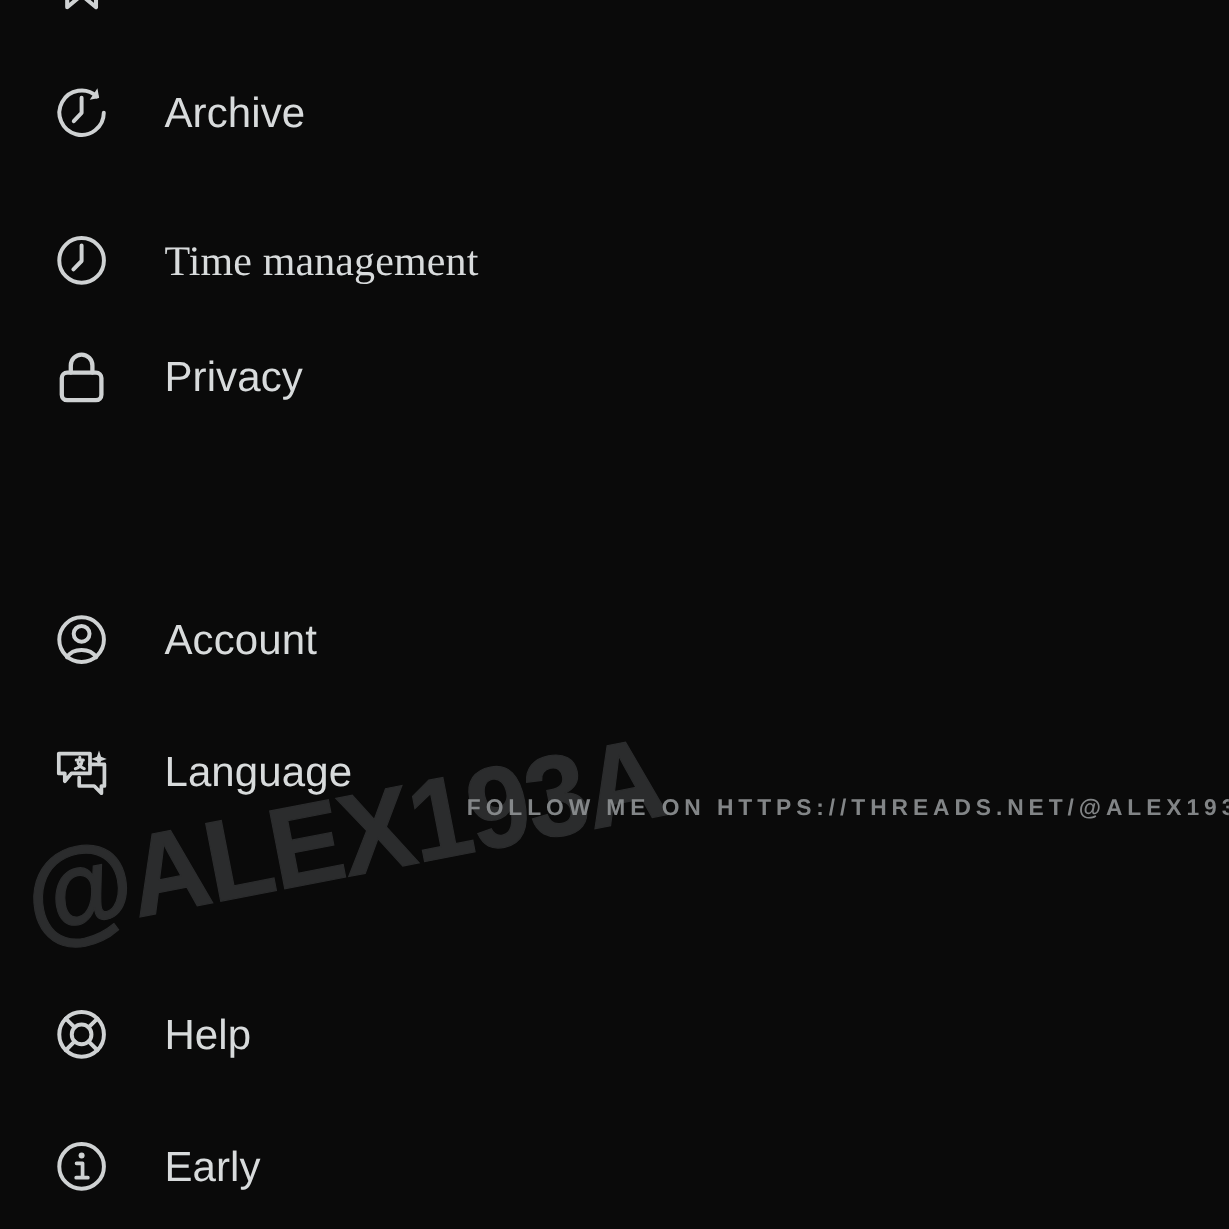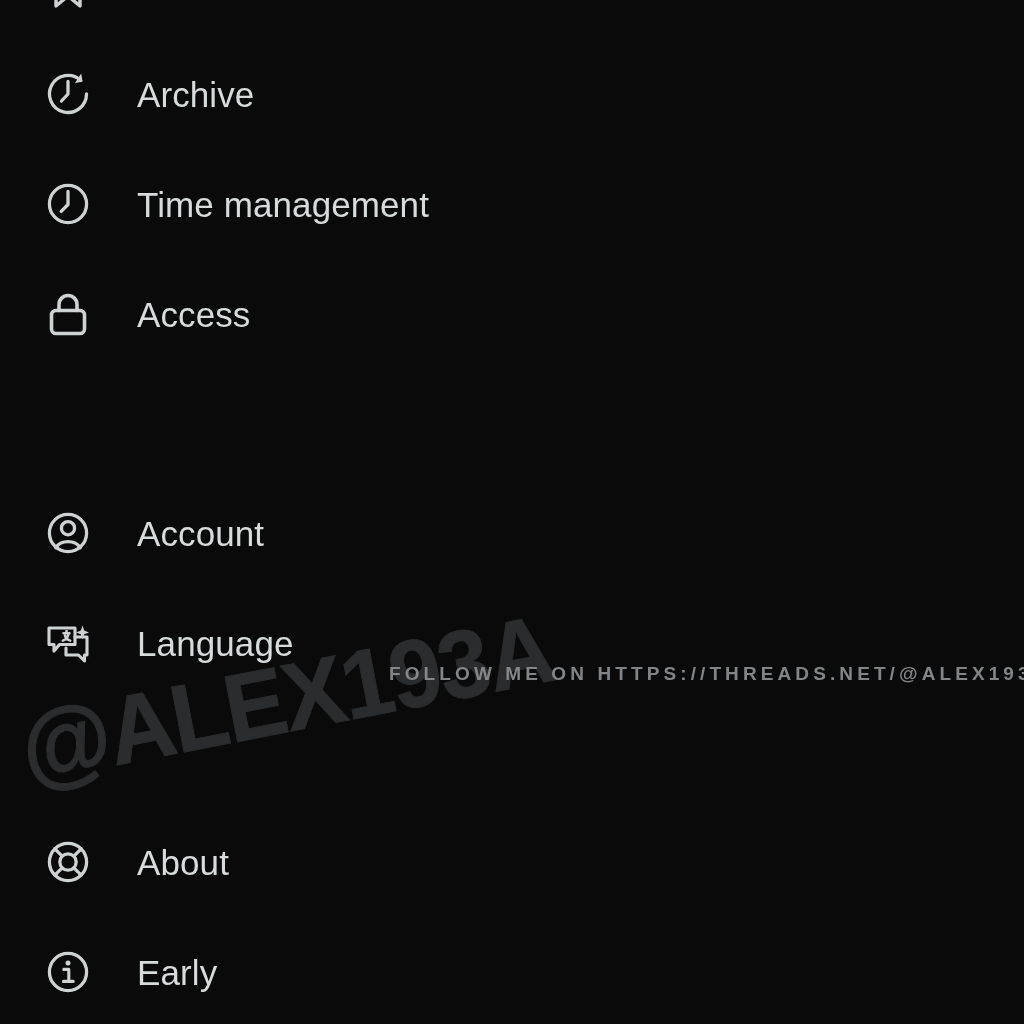--- a/index.html
+++ b/index.html
@@ -65,21 +65,21 @@
     line-height: 1;
     letter-spacing: 0.1px;
     color: #d8dbdc;
     white-space: nowrap;
     font-weight: 400;
   }
 
   
   .row-0 { top: 0px;   height: 40px; }      
   .row-1 { top: 46px;  }  
-  .row-2 { top: 156px; }  
+  .row-2 { top: 169px; font-family: Liberation Serif, serif; }  
   .row-3 { top: 266px; }  
   .row-4 { top: 376px; }  
   .row-5 { top: 485px; }  
   .row-6 { top: 595px; }  
   .row-7 { top: 705px; }  
   .row-8 { top: 814px; }  
   .row-9 { top: 924px; }  
 
   
   .row-clipped {
@@ -160,21 +160,21 @@
       <div class="row-label">Time management</div>
     </div>
 
     <div class="row row-3">
       <div class="row-icon">
         <svg viewBox="0 0 52 52" fill="none" stroke="#cfd2d3" stroke-width="3.6" stroke-linecap="round" stroke-linejoin="round">
           <rect x="9.5" y="22.5" width="33" height="23" rx="4.5"></rect>
           <path d="M17 22.5 L17 16.5 A9 9 0 0 1 35 16.5 L35 22.5"></path>
         </svg>
       </div>
-      <div class="row-label">Access</div>
+      <div class="row-label">Privacy</div>
     </div>
 
 
     <div class="row row-5">
       <div class="row-icon">
         <svg viewBox="0 0 52 52" fill="none" stroke="#cfd2d3" stroke-width="3.3" stroke-linecap="round" stroke-linejoin="round">
           <circle cx="26" cy="26" r="18.6"></circle>
           <circle cx="26" cy="21.2" r="6.6"></circle>
           <path d="M13.8 40.8 A13.6 11 0 0 1 38.2 40.8"></path>
         </svg>
@@ -201,21 +201,21 @@
       <div class="row-icon">
         <svg viewBox="0 0 52 52" fill="none" stroke="#cfd2d3" stroke-width="3.3" stroke-linecap="round" stroke-linejoin="round">
           <circle cx="26" cy="26" r="18.6"></circle>
           <circle cx="26" cy="26" r="8.2"></circle>
           <path d="M12.8 12.8 L20.2 20.2"></path>
           <path d="M39.2 12.8 L31.8 20.2"></path>
           <path d="M12.8 39.2 L20.2 31.8"></path>
           <path d="M39.2 39.2 L31.8 31.8"></path>
         </svg>
       </div>
-      <div class="row-label">About</div>
+      <div class="row-label">Help</div>
     </div>
 
     <div class="row row-9">
       <div class="row-icon">
         <svg viewBox="0 0 52 52" fill="none">
           <circle cx="26" cy="26" r="18.6" stroke="#cfd2d3" stroke-width="3.3"></circle>
           <circle cx="26" cy="17" r="2.5" fill="#cfd2d3"></circle>
           <path d="M21.8 23.4 L26.8 23.4 L26.8 35.4 M21.5 35.4 L31.2 35.4" stroke="#cfd2d3" stroke-width="3.1" stroke-linecap="round" stroke-linejoin="round"></path>
         </svg>
       </div>

